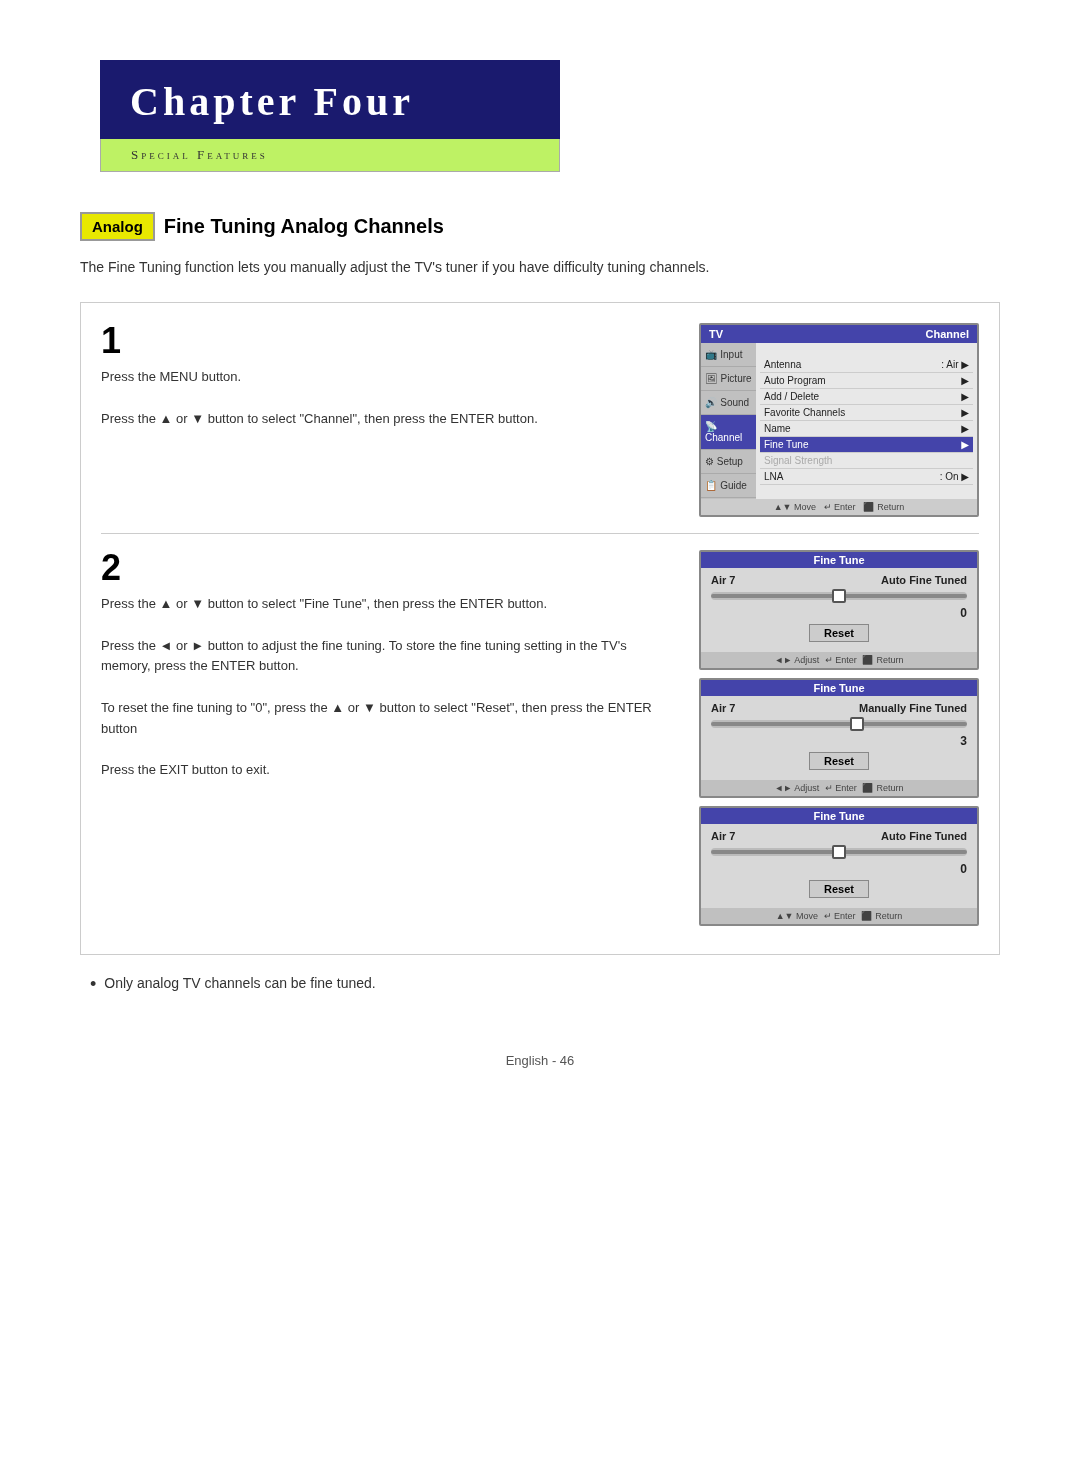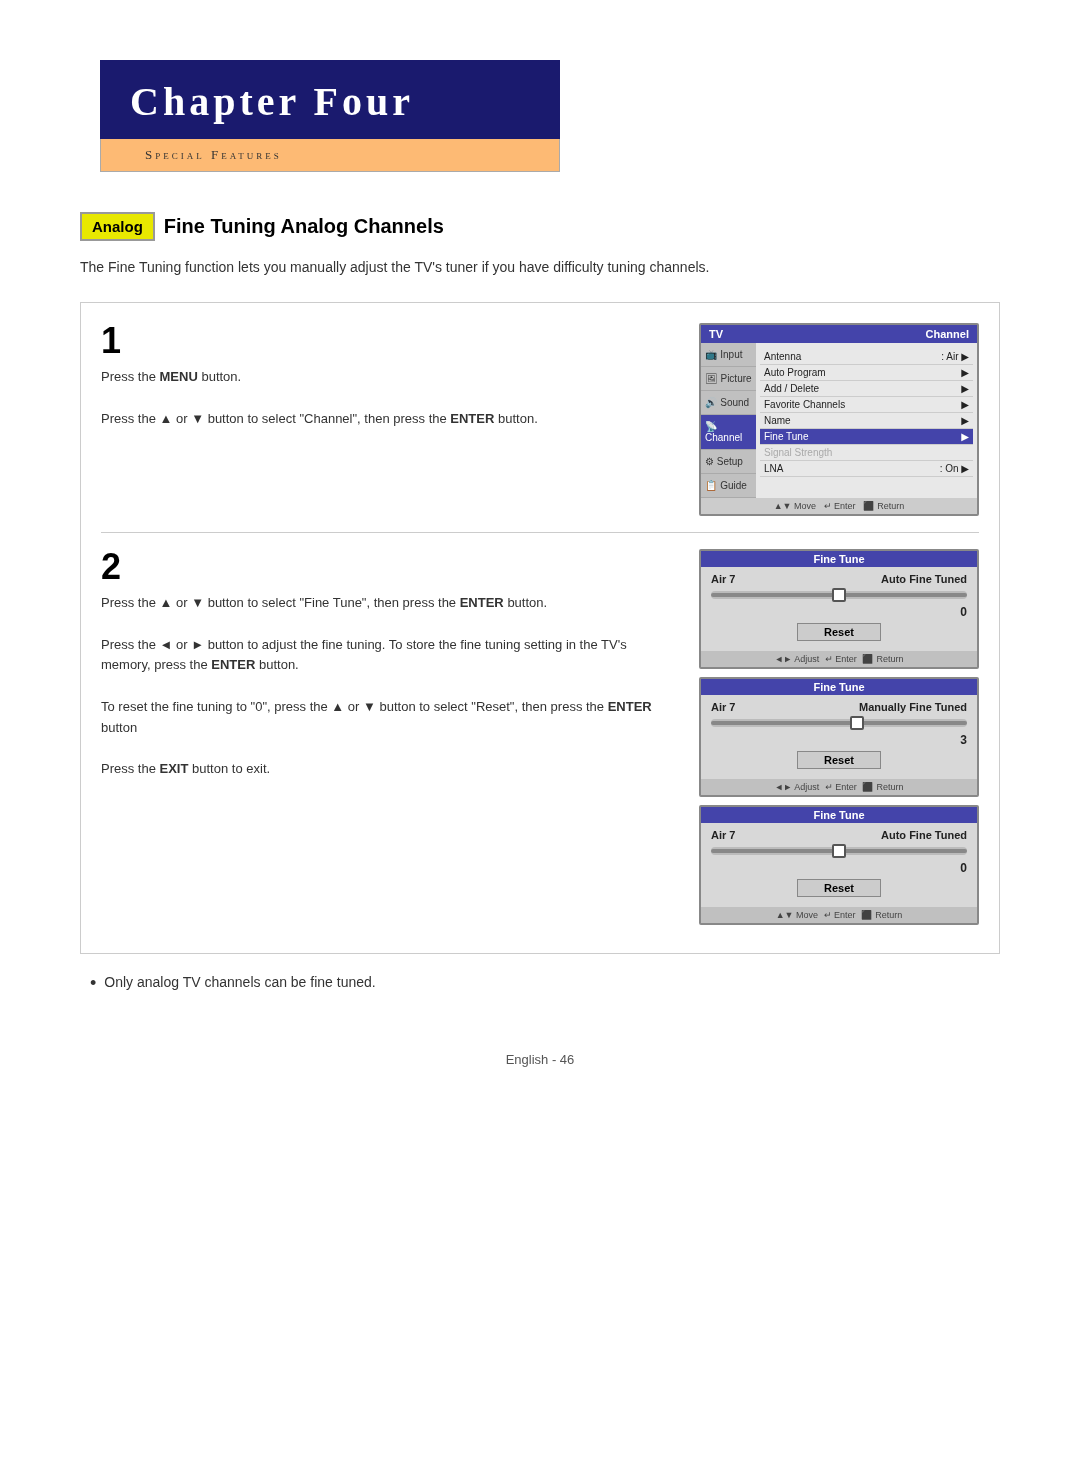--- a/index.html
+++ b/index.html
@@ -26,22 +26,22 @@
     .chapter-title-box h1 {
       font-family: Georgia, serif;
       font-size: 40px;
       color: #ffffff;
       font-weight: bold;
       letter-spacing: 4px;
     }
     .chapter-subtitle-box {
       border: 1px solid #aaa;
       border-top: none;
-      padding: 8px 44px;
-      background: #fdba74;
+      padding: 8px 30px;
+      background: #bef264;
     }
     .chapter-subtitle-box p {
       font-family: Georgia, serif;
       font-size: 13px;
       letter-spacing: 3px;
       color: #333;
       font-variant: small-caps;
     }
 
     
@@ -105,21 +105,21 @@
       color: #000;
       margin-bottom: 8px;
       line-height: 1;
     }
     .step-text {
       font-size: 13px;
       line-height: 1.6;
       color: #333;
     }
     .step-text strong {
-      font-weight: bold;
+      font-weight: normal;
     }
 
     
     .channel-menu {
       background: #e8e8e8;
       border: 2px solid #888;
       border-radius: 2px;
       overflow: hidden;
     }
     .channel-menu-header {
@@ -145,21 +145,21 @@
       padding: 6px 4px;
       border-bottom: 1px solid #aaa;
       font-size: 10px;
     }
     .menu-left-item.active {
       background: #4444aa;
       color: #fff;
     }
     .menu-right-col {
       flex: 1;
-      padding: 6px 4px;
+      padding: 14px 4px;
       background: #e8e8e8;
     }
     .menu-right-item {
       display: flex;
       justify-content: space-between;
       padding: 2px 4px;
       font-size: 10px;
       border-bottom: 1px solid #ccc;
       color: #222;
     }
@@ -242,21 +242,21 @@
     }
     .reset-button {
       display: block;
       background: #ccc;
       border: 1px solid #888;
       padding: 2px 10px;
       font-size: 11px;
       color: #000;
       margin: 4px auto;
       text-align: center;
-      width: 84px;
+      width: 60px;
       font-weight: bold;
     }
     .fine-tune-footer {
       display: flex;
       gap: 6px;
       padding: 3px 6px;
       background: #c0c0c0;
       font-size: 9px;
       color: #444;
       justify-content: center;

